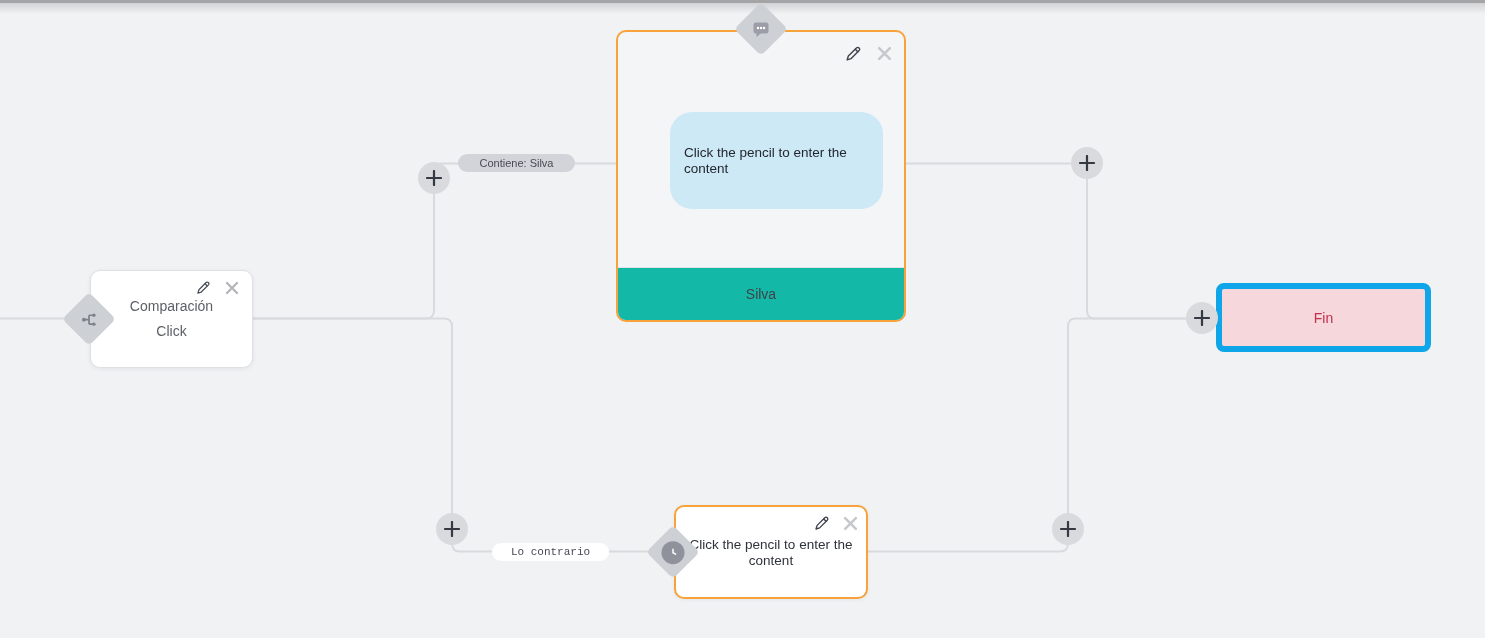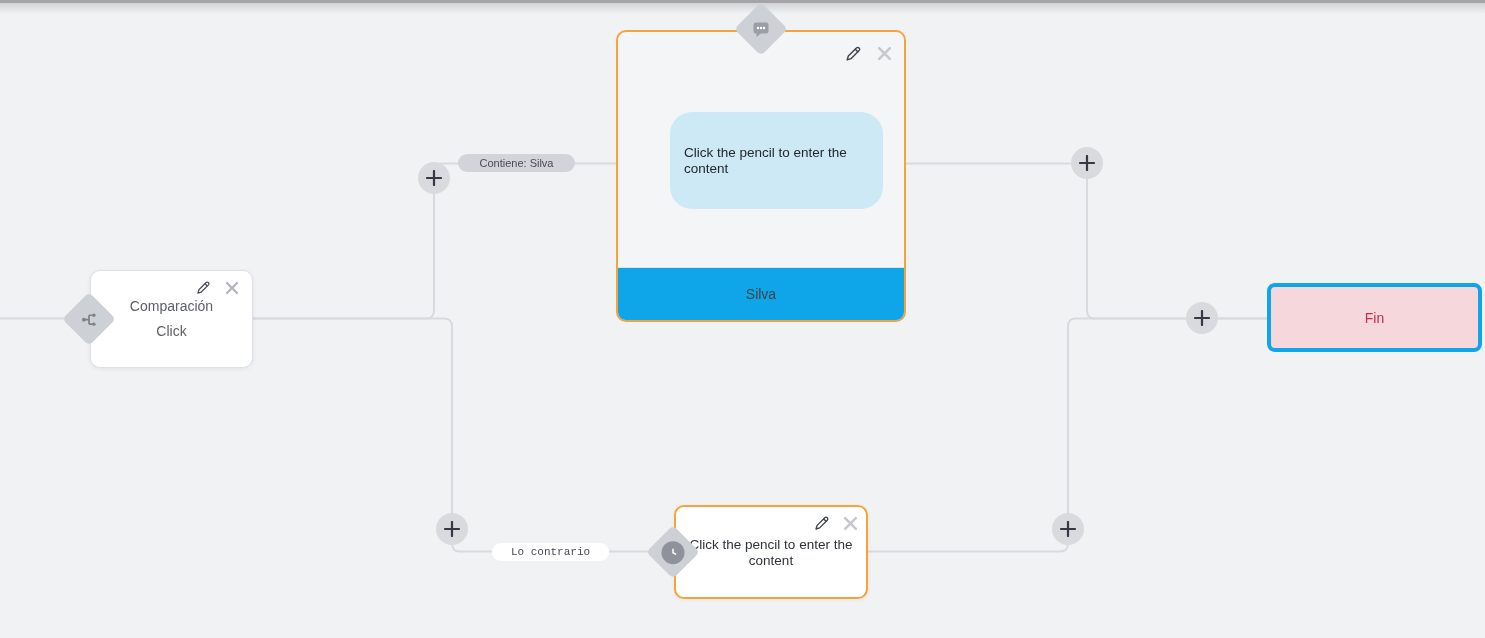--- a/index.html
+++ b/index.html
@@ -21,22 +21,22 @@
   }
   .node-message{
     left:616px;top:30px;width:290px;height:292px;background:#f4f5f7;
     border:2px solid #f7a23b;
   }
   .node-delay{
     left:674px;top:505px;width:194px;height:94px;background:#ffffff;
     border:2px solid #f7a23b;box-shadow:0 1px 4px rgba(40,45,60,.06);
   }
   .node-end{
-    left:1267px;top:283px;width:215px;height:69px;background:#f6d8dc;
-    border:4px solid #0ea5e9;border-radius:8px;
+    left:1216px;top:283px;width:215px;height:69px;background:#f6d8dc;
+    border:6px solid #0ea5e9;border-radius:8px;
     display:flex;align-items:center;justify-content:center;
     color:#c2304a;font-size:14px;
   }
 
   .node-icons{position:absolute;display:flex;align-items:center;}
   .node-comparison .node-icons{top:9px;right:13px;gap:14px;}
   .node-message .node-icons{top:13px;right:12px;gap:15px;}
   .node-delay .node-icons{top:8px;right:8px;gap:13px;}
   .icon-btn{cursor:pointer;display:flex;align-items:center;justify-content:center;}
 
@@ -45,21 +45,21 @@
     display:flex;flex-direction:column;align-items:center;justify-content:center;
     color:#5c5f66;font-size:14px;line-height:25px;
   }
   .bubble{
     position:absolute;left:52px;top:80px;width:213px;height:97px;
     background:#cde9f6;border-radius:22px;box-sizing:border-box;
     display:flex;align-items:center;padding:0 26px 0 14px;
     color:#23272e;font-size:13.5px;line-height:16px;
   }
   .message-footer{
-    position:absolute;left:0;right:0;bottom:0;height:52px;background:#0ea5e9;
+    position:absolute;left:0;right:0;bottom:0;height:52px;background:#14b8a6;
     border-top:1px solid #e2e3e6;border-radius:0 0 8px 8px;
     display:flex;align-items:center;justify-content:center;
     color:#3f434a;font-size:14px;
   }
   .delay-text{
     position:absolute;left:10px;right:10px;top:30px;text-align:center;
     color:#2e323a;font-size:13.5px;line-height:16px;
   }
 
   

